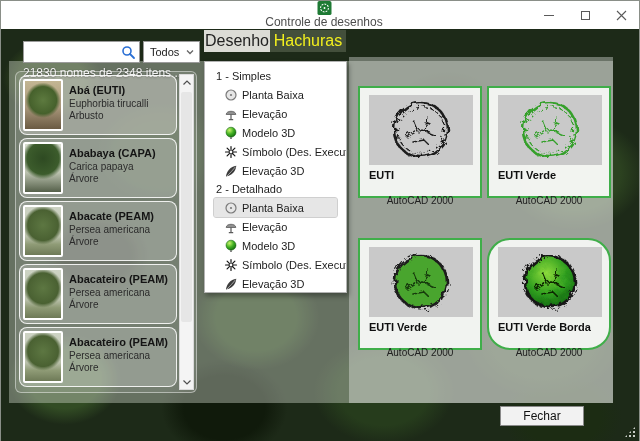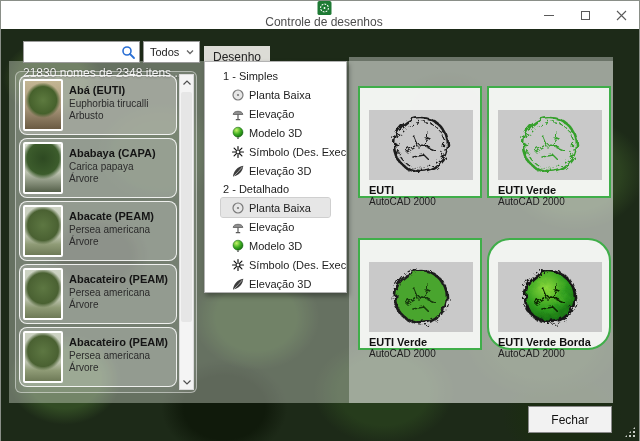--- a/index.html
+++ b/index.html
@@ -57,43 +57,43 @@
   .plant-type { font-size:10px; color:#2b2b2b; margin-top:1px; white-space:nowrap; }
   .t0 { background:radial-gradient(circle at 50% 40%, #5d7a3f 0%, #46612c 40%, transparent 52%), linear-gradient(180deg, #c3b693 0%, #a8967a 55%, #6b5b43 100%); }
   .t1 { background:radial-gradient(circle at 50% 30%, #2e4a22 0%, #3c5c2c 42%, transparent 55%), linear-gradient(180deg, #d7dccf 0%, #b9c0ad 60%, #55604a 100%); }
   .t2, .t3, .t4 { background:radial-gradient(circle at 50% 38%, #5d7742 0%, #4a6132 44%, transparent 56%), linear-gradient(180deg, #cdd3c4 0%, #b9c0aa 62%, #8f9b76 78%, #6e7a57 100%); }
   .scrollbar { position:absolute; right:2px; top:2px; bottom:2px; width:15px; background:#f4f4f4; border:1px solid #dadada; }
   .scroll-arrow { position:absolute; left:0; width:13px; height:15px; display:flex; align-items:center; justify-content:center; }
   .scroll-up { top:0; } .scroll-down { bottom:0; }
   .scroll-thumb { position:absolute; left:1px; top:17px; width:11px; height:230px; background:#e6e6e6; border-radius:2px; }
 
   
-  .tab { position:absolute; top:17px; height:22px; display:flex; align-items:center; justify-content:center; font-size:12px; cursor:default; }
+  .tab { position:absolute; top:1px; height:22px; display:flex; align-items:center; justify-content:center; font-size:16px; cursor:default; }
   .tab-desenho { left:203px; width:66px; background:#dcdcd6; color:#222; }
   .tab-hachuras { left:269px; width:76px; background:rgba(115,125,102,0.45); color:#f2ef1d; }
 
   
-  .tree-panel { position:absolute; left:203px; top:32px; width:143px; height:232px; background:#fff; border:1px solid #b3b3b3; box-shadow:2px 3px 5px rgba(0,0,0,0.35); padding:5px 16px; overflow:hidden; }
+  .tree-panel { position:absolute; left:203px; top:32px; width:143px; height:232px; background:#fff; border:1px solid #b3b3b3; box-shadow:2px 3px 5px rgba(0,0,0,0.35); padding:5px 9px; overflow:hidden; }
   .tree-group-label { font-size:11px; color:#1d1d1d; height:18px; line-height:18px; padding-left:2px; }
   .tree-row { display:flex; align-items:center; height:19px; padding-left:10px; border-radius:2px; }
   .tree-row.selected { background:#e6e6e6; outline:1px solid #cfcfcf; }
   .tree-icon { width:14px; height:14px; flex:0 0 auto; margin-right:4px; }
   .tree-label { font-size:11px; color:#1d1d1d; white-space:nowrap; }
 
   
-  .card { position:absolute; width:124px; height:112px; border:2px solid #3fae49; background:rgba(249,250,247,0.92); padding:22px 9px 5px; }
+  .card { position:absolute; width:124px; height:112px; border:2px solid #3fae49; background:rgba(249,250,247,0.92); padding:7px 9px 5px; }
   .card-art { width:104px; height:70px; background:#c9c9c9; overflow:hidden; }
   .card-art svg { width:100%; height:100%; display:block; }
   .card-title { font-size:11px; font-weight:bold; color:#101010; margin-top:4px; }
-  .card-format { font-size:10px; color:#202020; margin-top:0; }
+  .card-format { font-size:10px; color:#202020; margin-top:14px;text-align:center; }
   .pos-c0 { left:357px; top:57px; } .pos-c1 { left:486px; top:57px; }
   .pos-c2 { left:357px; top:209px; } .pos-c3 { left:486px; top:209px;border-radius:23px; }
 
   
-  .close-button { position:absolute; left:527px; top:377px; width:84px; height:27px; background:#f2f2f2; border:1px solid #8a8a8a; font-size:12px; color:#111; font-family:"Liberation Sans", sans-serif; display:flex; align-items:center; justify-content:center; cursor:default; }
+  .close-button { position:absolute; left:499px; top:377px; width:84px; height:20px; background:#f2f2f2; border:1px solid #8a8a8a; font-size:12px; color:#111; font-family:"Liberation Sans", sans-serif; display:flex; align-items:center; justify-content:center; cursor:default; }
   .resize-grip { position:absolute; right:3px; bottom:3px; width:12px; height:12px;
      background-image:radial-gradient(circle, #c9cdc6 1px, transparent 1.4px); background-size:4px 4px;
      clip-path:polygon(100% 0, 100% 100%, 0 100%); }
   .hidden-defs { position:absolute; width:0; height:0; overflow:hidden; }
 </style>
 </head>
 <body>
 
 <svg class="hidden-defs" aria-hidden="true">
   <defs>
@@ -219,20 +219,23 @@
           <svg width="10" height="8" viewBox="0 0 10 8">
             <path d="M1.5 2.5 L5 6 L8.5 2.5" fill="none" stroke="#505050" stroke-width="1.2"></path>
           </svg>
         </div>
       </div>
     </div>
 
     <div class="tab tab-desenho">
       <span>Desenho</span>
     </div>
+    <div class="tab tab-hachuras">
+      <span>Hachuras</span>
+    </div>
 
     <div class="tree-panel" id="tree-panel">
   <div class="tree-group-label">1 - Simples</div>
 
   <div class="tree-row">
     <span class="tree-icon"><svg viewBox="0 0 14 14">
               <circle cx="7" cy="7" r="5" fill="#e6e6e6" stroke="#7a7a7a" stroke-width="1.2"></circle>
               <circle cx="7" cy="7" r="1.1" fill="#7a7a7a"></circle>
             </svg></span>
     <span class="tree-label">Planta Baixa</span>

